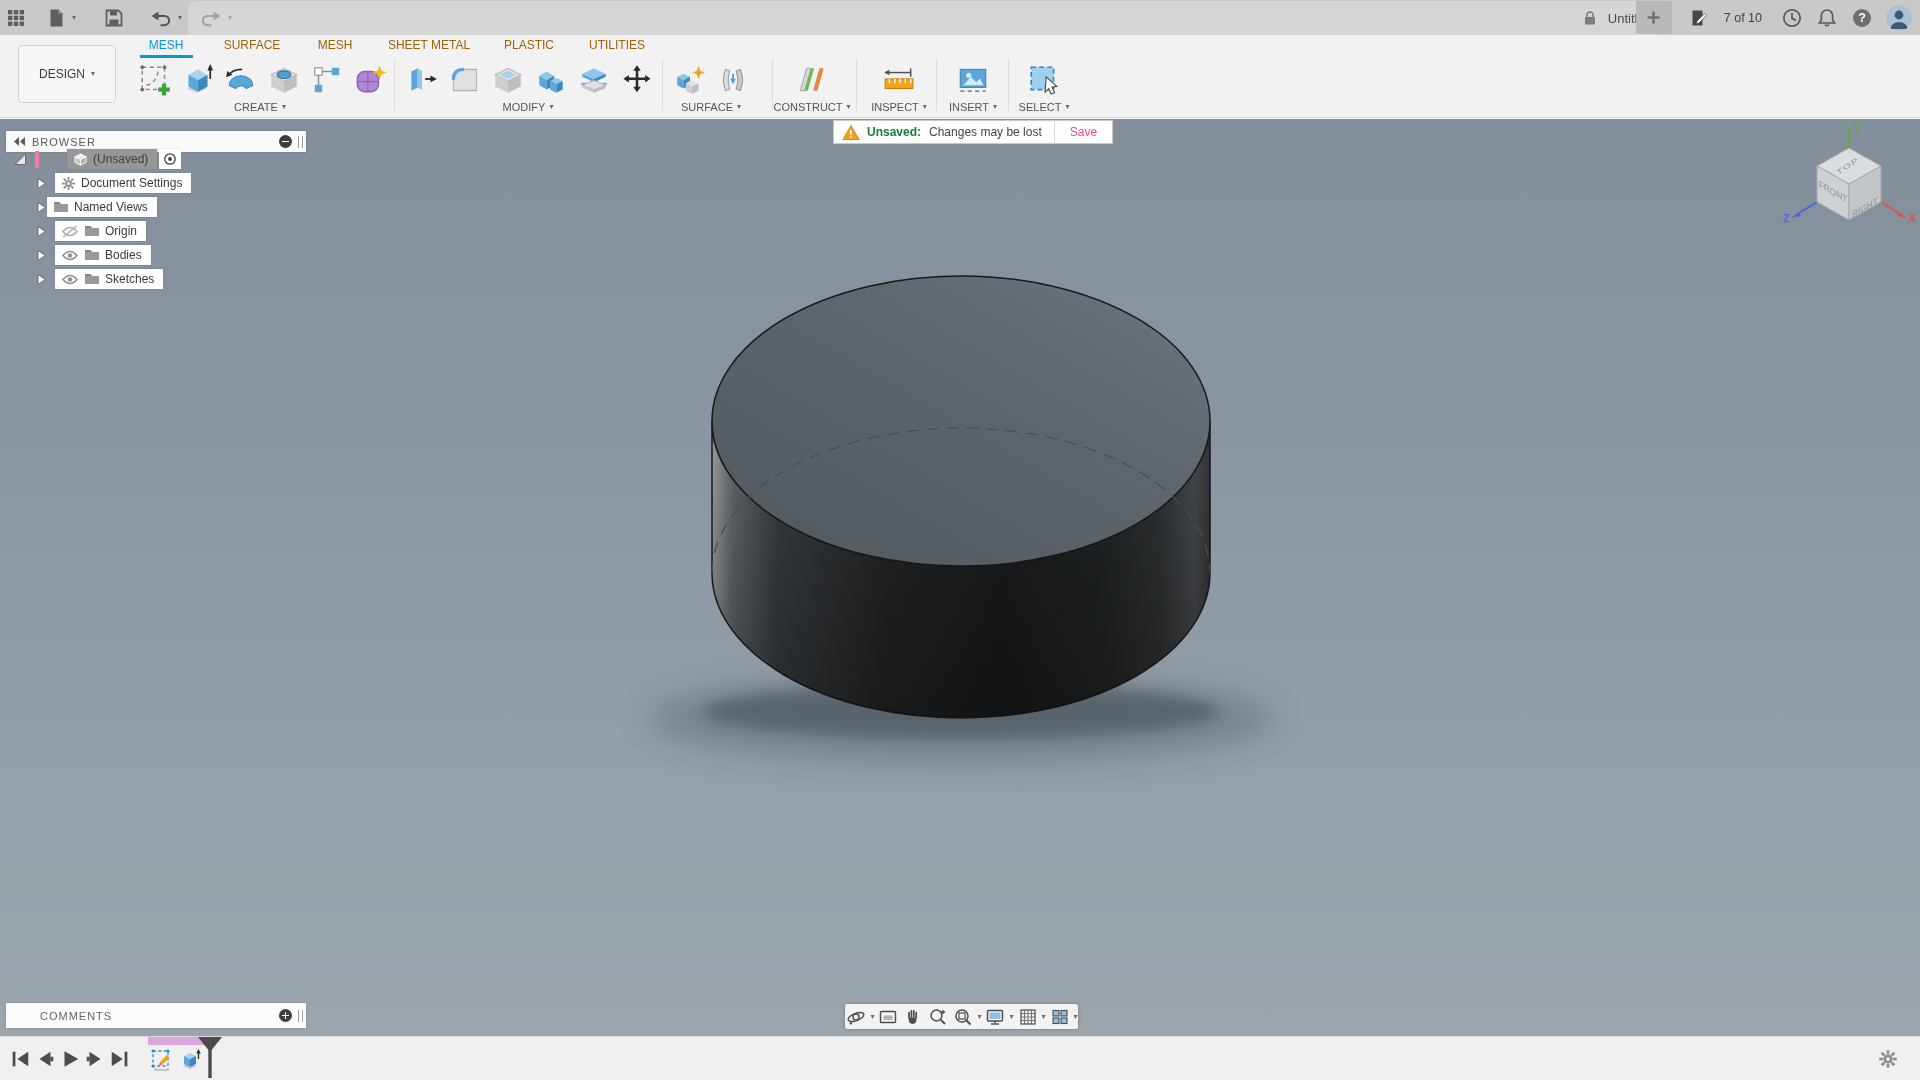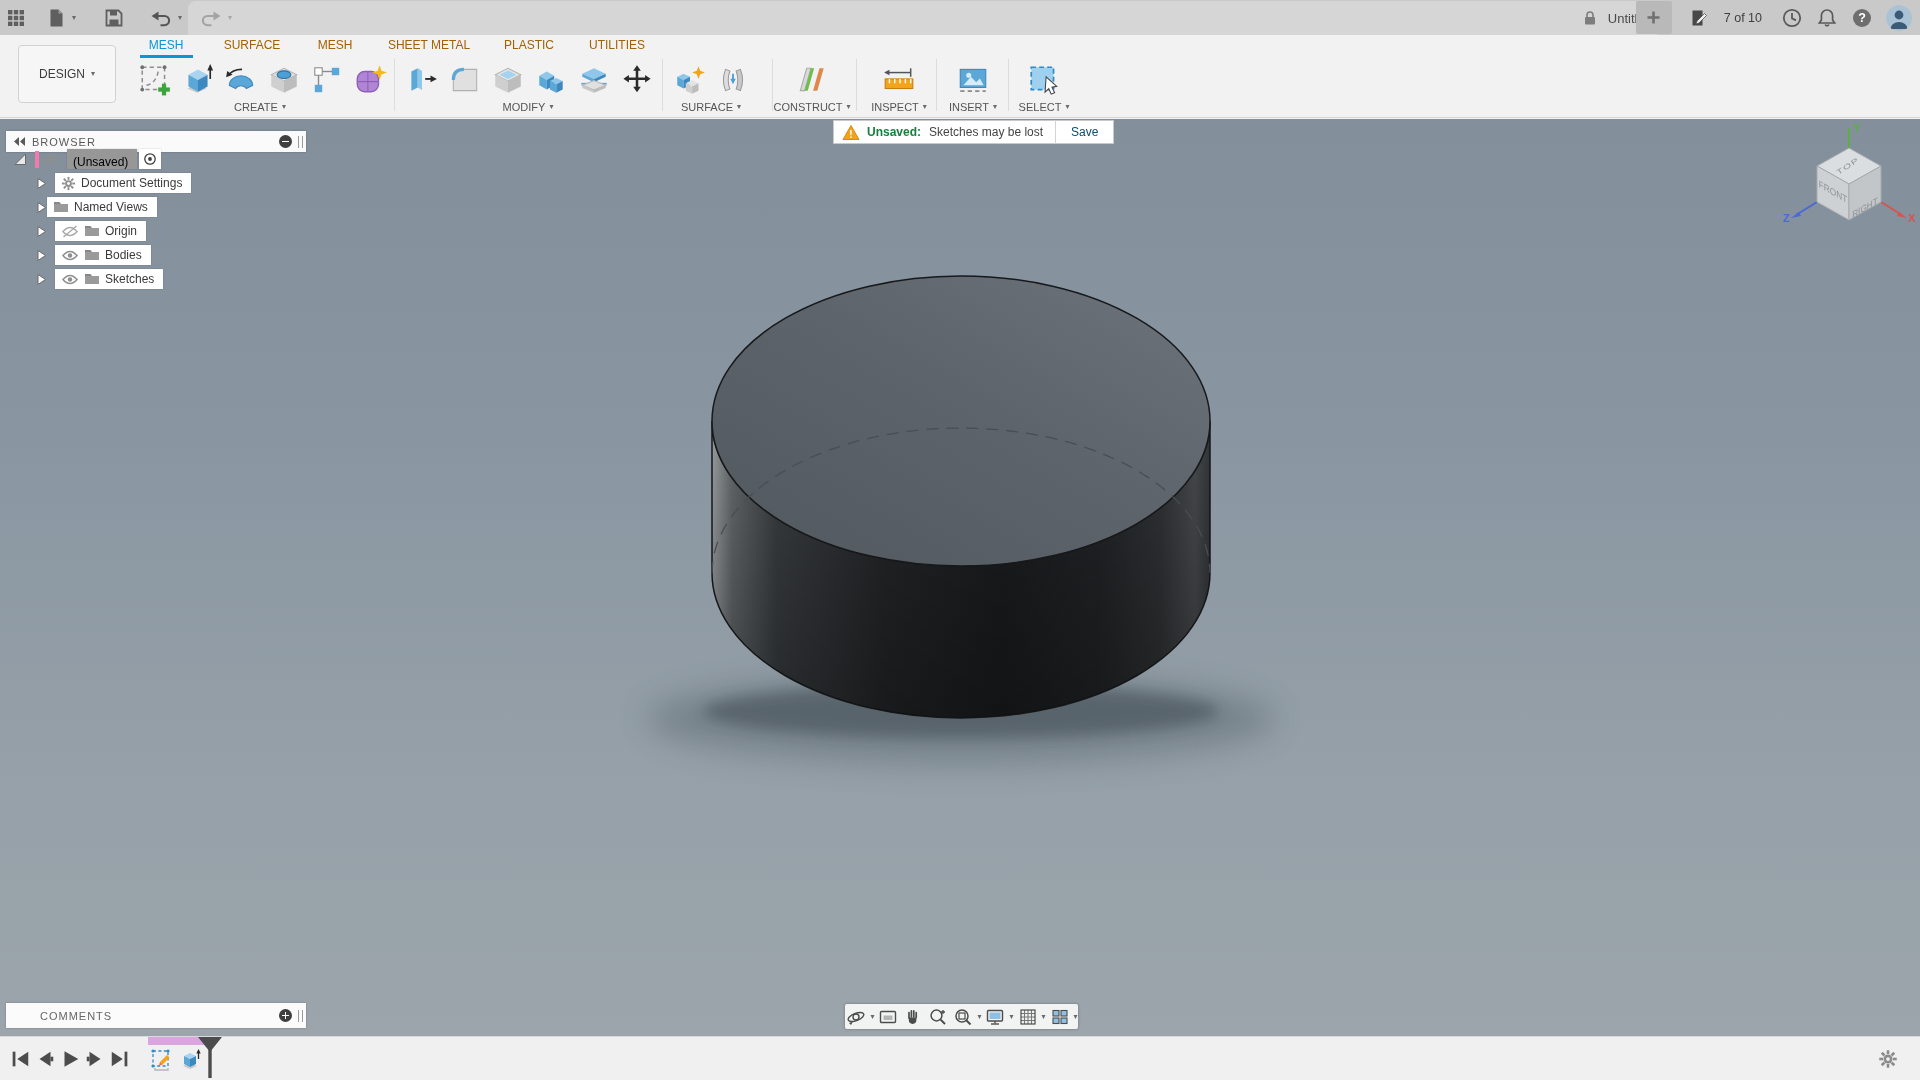--- a/index.html
+++ b/index.html
@@ -33,33 +33,33 @@
   .vsep{position:absolute;top:24px;width:1px;height:52px;background:#dcdcdc;}
 
   
   .viewport{position:absolute;top:119px;left:0;width:1920px;height:917px;background:linear-gradient(180deg,#83909c 0%,#8894a0 30%,#95a0a8 70%,#9ca5ac 100%);overflow:hidden;}
   .scene{position:absolute;left:0;top:0;}
 
   
   .browser-hdr{position:absolute;left:6px;top:12px;width:300px;height:21px;background:#fafafa;display:flex;align-items:center;font-size:11px;color:#5a5a5a;letter-spacing:1px;box-shadow:0 0 2px rgba(0,0,0,.25);}
   .b-row{position:absolute;display:flex;align-items:center;height:22px;}
   .chip{background:#ffffff;height:20px;display:flex;align-items:center;gap:5px;padding:0 9px 0 6px;font-size:12px;color:#3a3a3a;cursor:pointer;box-shadow:0 0 1px rgba(0,0,0,.3);}
-  .chip.sel{background:#979797;color:#000000;flex-direction:column;}
+  .chip.sel{background:#979797;color:#404040;}
   .expander{cursor:pointer;display:flex;}
   .grip{width:5px;height:12px;border-left:1px solid #9a9a9a;border-right:1px solid #9a9a9a;}
   .circle-btn{width:13px;height:13px;border-radius:50%;background:#3f3f3f;position:relative;cursor:pointer;flex:none;}
   .circle-btn::before,.circle-btn.plus::after{content:"";position:absolute;background:#fff;}
   .circle-btn::before{left:3px;top:6px;width:7px;height:1.4px;}
   .circle-btn.plus::after{left:6px;top:3px;width:1.4px;height:7px;}
 
   
   .warnbar{position:absolute;left:833px;top:1px;height:24px;background:#ffffff;border:1px solid #c9c9c9;display:flex;align-items:center;font-size:12px;color:#444;}
   .warn-title{font-weight:bold;color:#15803d;margin:0 8px 0 7px;}
   .warn-sep{width:1px;height:24px;background:#d4d4d4;margin-left:12px;}
-  .save-link{color:#0c4a6e;padding:0 15px;cursor:pointer;}
+  .save-link{color:#ec4899;padding:0 15px;cursor:pointer;}
 
   
   .viewcube{position:absolute;right:4px;top:0px;}
 
   
   .navbar{position:absolute;left:845px;top:885px;width:233px;height:25px;background:rgba(247,247,247,.95);border-radius:2px;display:flex;align-items:center;justify-content:center;gap:3px;box-shadow:0 0 3px rgba(0,0,0,.3);}
   .nav-ic{display:flex;align-items:center;cursor:pointer;padding:0 1px;}
   .commentsbar{position:absolute;left:6px;top:884px;width:300px;height:25px;background:#fbfbfb;display:flex;align-items:center;font-size:11px;color:#666;letter-spacing:1px;box-shadow:0 0 2px rgba(0,0,0,.25);}
 
   
@@ -554,21 +554,21 @@
         <span>Sketches</span>
       </div>
     </div>
 
     <div class="warnbar">
       <svg width="18" height="17" viewBox="0 0 18 17" style="margin-left:8px">
           <polygon points="9,1.5 17,15.5 1,15.5" fill="#f2a11a" stroke="#d98c0a"></polygon>
           <text x="9" y="13.6" text-anchor="middle" font-size="10" font-weight="bold" fill="#ffffff" font-family="Liberation Sans, DejaVu Sans, sans-serif">!</text>
         </svg>
       <span class="warn-title">Unsaved:</span>
-      <span>Sketches may be lost</span>
+      <span>Changes may be lost</span>
       <span class="warn-sep"></span>
       <span class="save-link">Save</span>
     </div>
 
     <svg class="viewcube" width="134" height="125" viewBox="0 0 134 125">
       <line x1="67" y1="29" x2="67" y2="9" stroke="#5cb043" stroke-width="2"></line>
       <text x="71" y="13" font-size="11" fill="#5cb043" font-weight="bold" font-family="Liberation Sans, DejaVu Sans, sans-serif">Y</text>
       <line x1="35" y1="83" x2="14" y2="96" stroke="#4a68d8" stroke-width="2"></line>
       <polygon points="9,99 17,93 19,97" fill="#4a68d8"></polygon>
       <text x="1" y="103" font-size="11" fill="#4a68d8" font-weight="bold" font-family="Liberation Sans, DejaVu Sans, sans-serif">Z</text>

